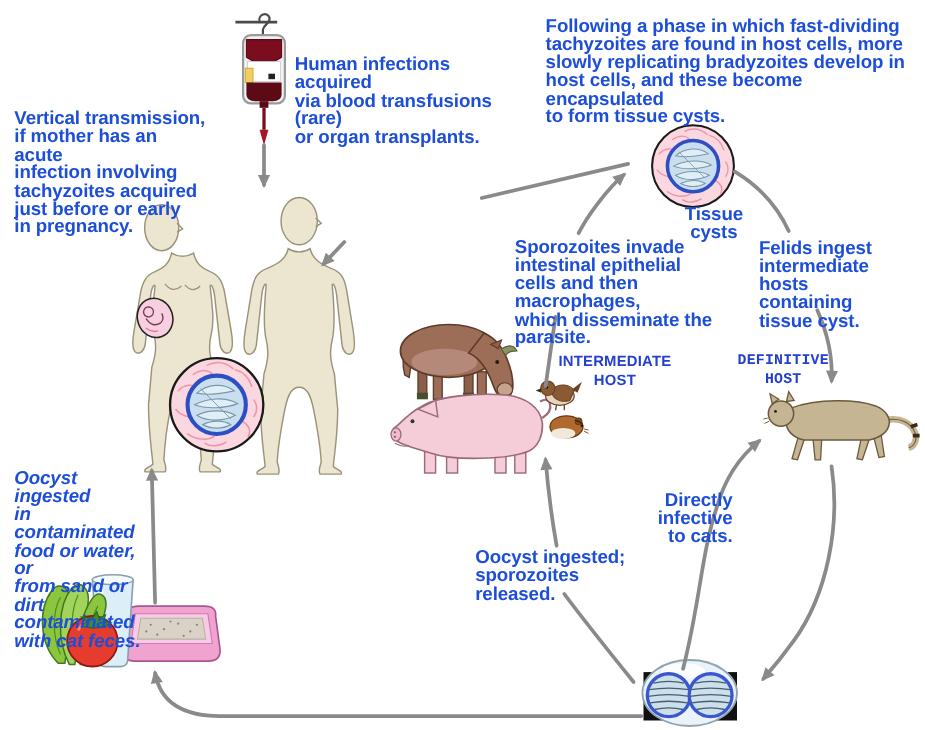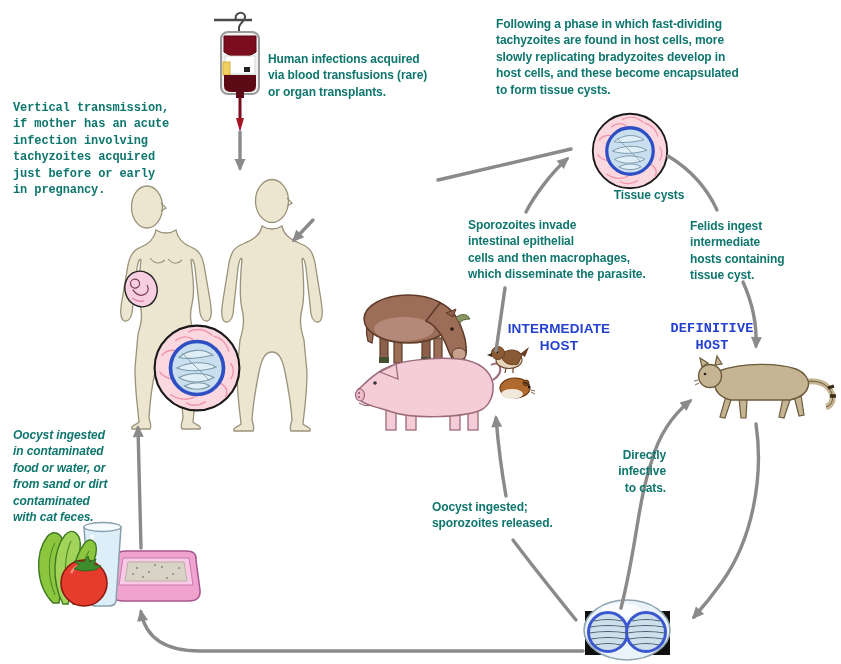--- a/index.html
+++ b/index.html
@@ -1,19 +1,19 @@
 <!DOCTYPE html>
 <html><head>
 <meta charset="utf-8">
 <style>
   html,body{margin:0;padding:0;background:#fff;}
   #canvas{position:relative;width:841px;height:664px;background:#fff;overflow:hidden;
           font-family:"Liberation Sans","DejaVu Sans",sans-serif;}
   #art{position:absolute;left:0;top:0;}
-  .txt{position:absolute;white-space:pre-line;color:#0f766e;font-size:12px;line-height:16.4px;
+  .txt{position:absolute;white-space:pre-line;color:#1d4ed8;font-size:17px;line-height:16.4px;
        font-weight:700;letter-spacing:-0.1px;}
   .host{position:absolute;white-space:pre-line;color:#2440cf;font-size:13.5px;line-height:17px;
         font-weight:700;text-align:center;letter-spacing:0.2px;}
   .ar{stroke:#8a8a8a;stroke-width:3.4;fill:none;stroke-linecap:round;}
 </style>
 </head>
 <body>
 
 <div id="canvas">
 
@@ -224,21 +224,21 @@
     <path class="ar" d="M743,282 C752,302 757,324 756,346" marker-end="url(#ah)"></path>
     <path class="ar" d="M141,548 L138,428" marker-end="url(#ah)"></path>
     <path class="ar" d="M583,651 L200,651 Q148,651 141,612" marker-end="url(#ah)"></path>
     <path class="ar" d="M576,620 C542,578 522,552 513,540"></path>
     <path class="ar" d="M506,496 C501,468 498,442 496,418" marker-end="url(#ah)"></path>
     <path class="ar" d="M621,608 C637,545 637,505 652,460 C660,432 674,414 690,401" marker-end="url(#ah)"></path>
     <path class="ar" d="M756,424 C764,478 752,540 722,582 C712,596 702,608 694,617" marker-end="url(#ah)"></path>
   </g>
 </svg>
 
-<div class="txt" style="left:13px;top:100px;width:175px;font-family:Liberation Mono, monospace;">Vertical transmission,
+<div class="txt" style="left:13px;top:100px;width:175px;">Vertical transmission,
 if mother has an acute
 infection involving
 tachyzoites acquired
 just before or early
 in pregnancy.</div>
 
 <div class="txt" style="left:268px;top:51px;width:210px;">Human infections acquired
 via blood transfusions (rare)
 or organ transplants.</div>
 

